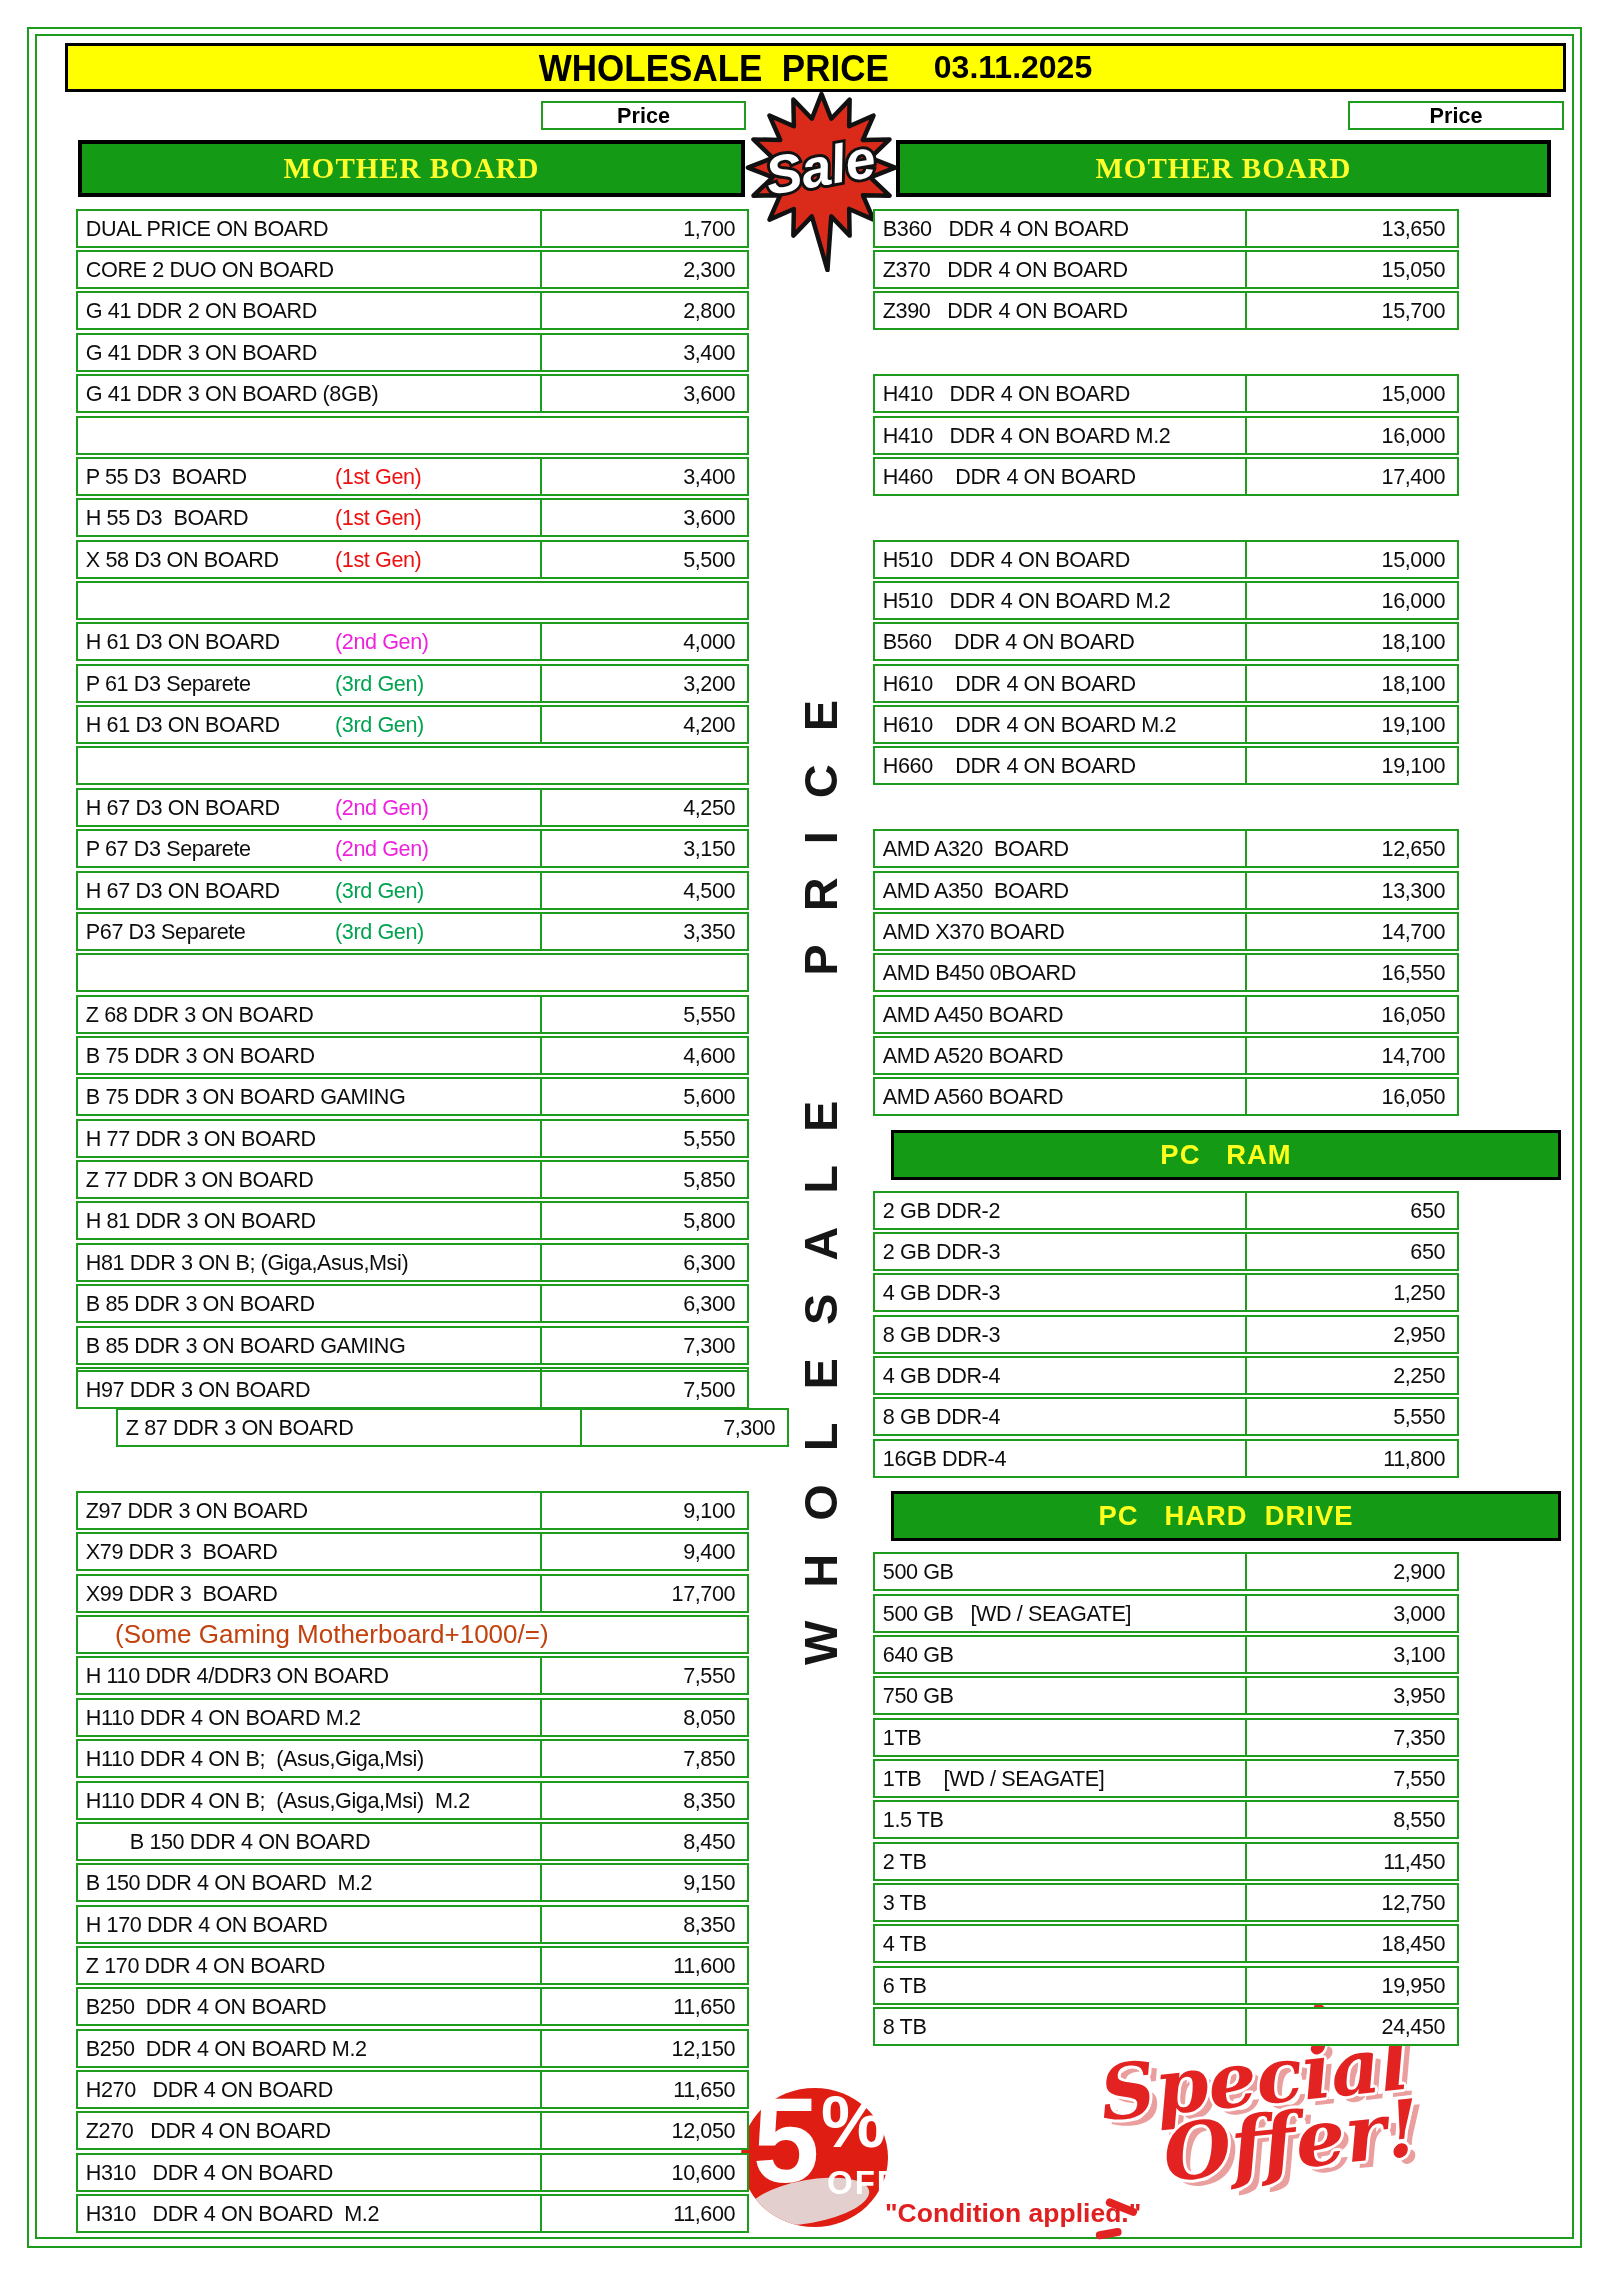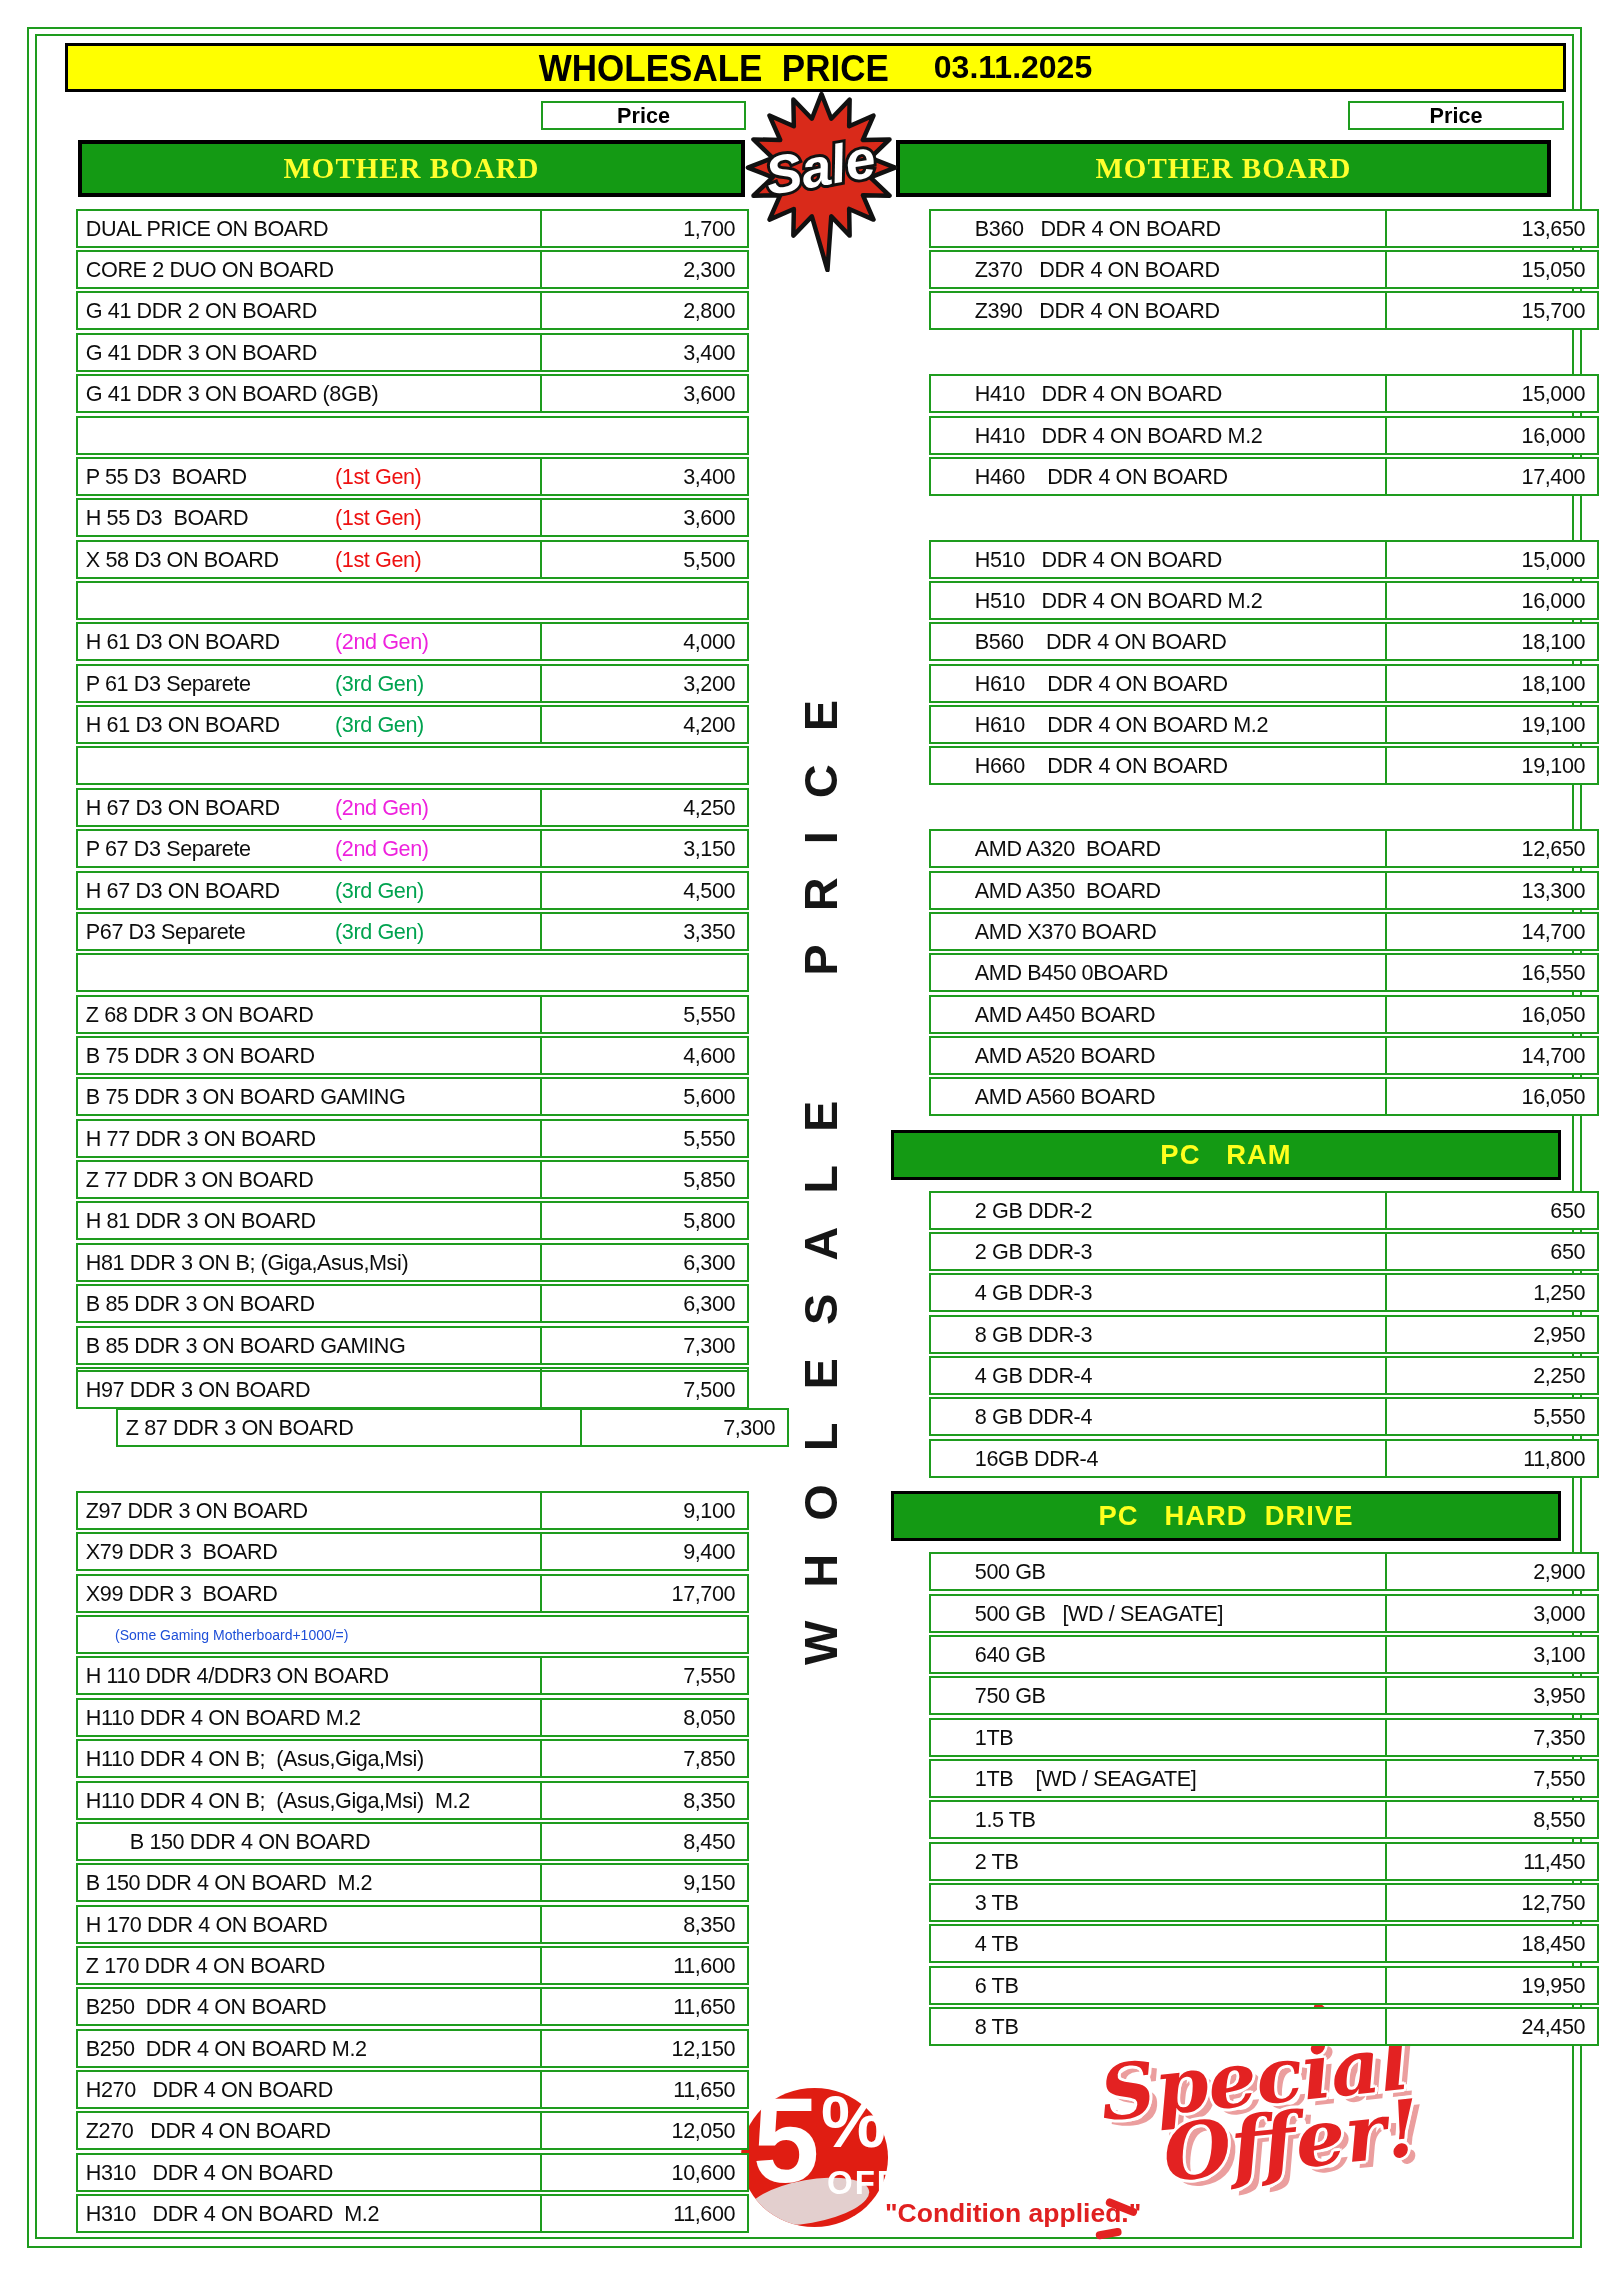--- a/index.html
+++ b/index.html
@@ -27,33 +27,33 @@
   .mb-head{position:absolute;top:140px;height:57px;background:#149a14;
         border:4.9px solid #000;box-sizing:border-box;display:flex;align-items:center;
         justify-content:center;color:#ffff2e;font-family:"Liberation Serif",serif;
         font-weight:bold;font-size:29px;letter-spacing:1px;}
   .mb-left{left:78px;width:667px;}
   .mb-right{left:896px;width:655px;}
   
   .row{position:absolute;height:39px;background:#fff;border:2.5px solid #1e9c1e;
         box-sizing:border-box;display:flex;}
   .lrow{left:76px;width:673px;}
-  .rrow{left:929px;width:670px;padding-left:36px;}
+  .rrow{left:873px;width:586px;}
   .lab{flex:1;position:relative;display:flex;align-items:center;padding-left:7.8px;
         font-size:21.6px;color:#0d0d0d;white-space:pre;letter-spacing:-0.4px;overflow:hidden;}
   .gen{position:absolute;left:257px;white-space:pre;}
   .gen.red{color:#ee1111;}
   .gen.magenta{color:#ee22dd;}
   .gen.green{color:#00a34f;}
   .price{width:207px;border-left:2.5px solid #1e9c1e;box-sizing:border-box;display:flex;
         align-items:center;justify-content:flex-end;padding-right:11.8px;font-size:21.6px;
         color:#0d0d0d;letter-spacing:-0.4px;}
   .rprice{width:212px;}
   .row.note .notelab{flex:1;display:flex;align-items:center;padding-left:37px;
-        font-size:14px;color:#1d4ed8;white-space:pre;}
+        font-size:26px;color:#c2410c;white-space:pre;}
   
   .sec-banner{position:absolute;left:891px;width:670px;height:50px;background:#149a14;
         border:3.9px solid #000;box-sizing:border-box;display:flex;align-items:center;
         justify-content:center;color:#ffff1e;font-weight:bold;font-size:27.4px;
         white-space:pre;letter-spacing:1px;}
   
   .vertical-title{position:absolute;left:820px;top:1166px;
         transform:translate(-50%,-50%) rotate(-90deg);font-size:47px;font-weight:bold;
         letter-spacing:33px;white-space:pre;color:#161616;}
   

